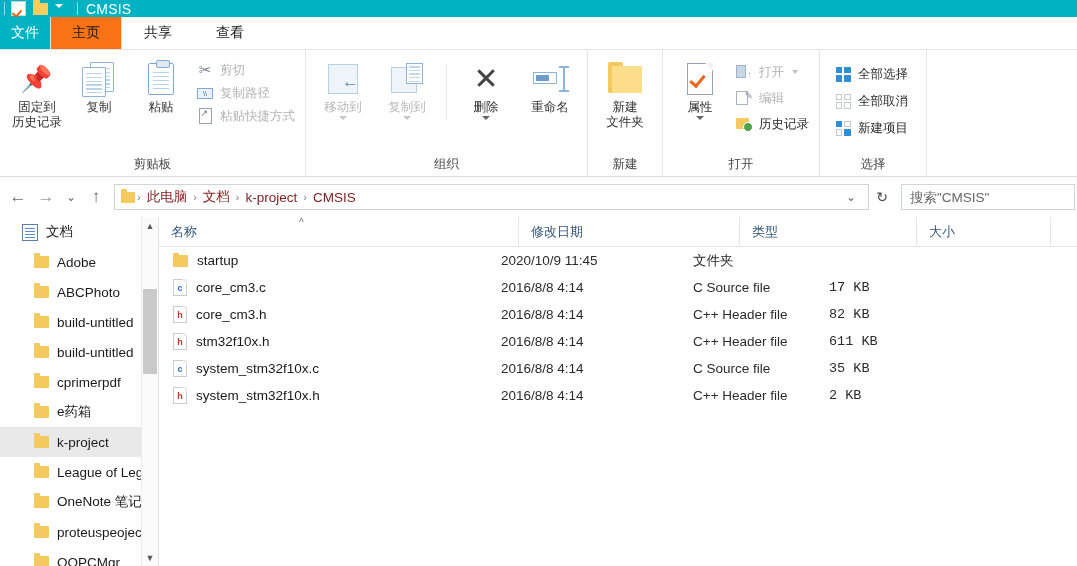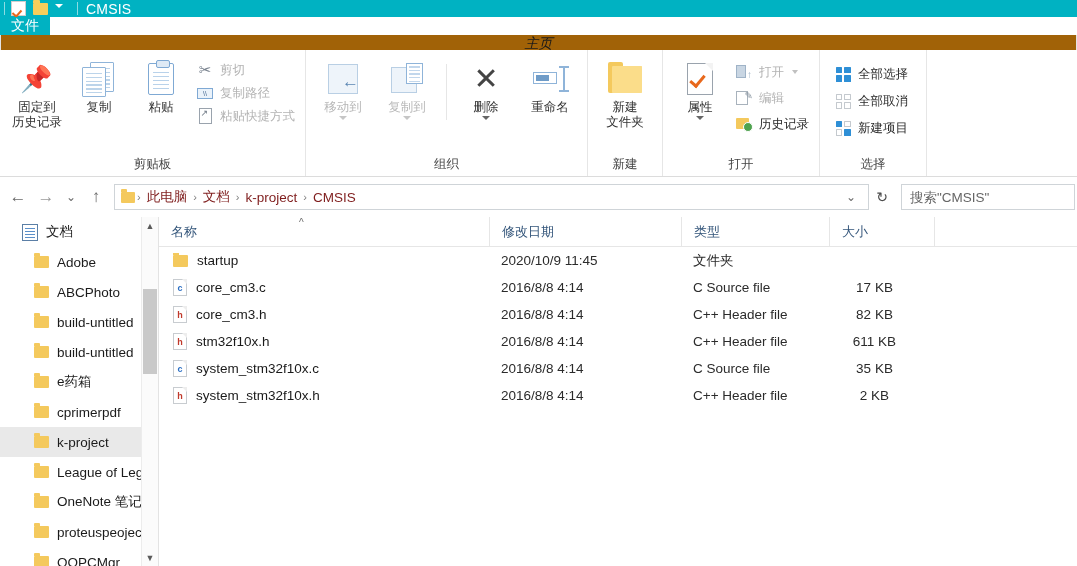--- a/index.html
+++ b/index.html
@@ -43,32 +43,31 @@
   .tb-title {
     color: #ffffff; font-size: 14px; letter-spacing: .2px; white-space: nowrap;
     margin-left: 2px;
   }
 
   
   .tabstrip {
     position: absolute; left: 0; top: 17px; width: 1077px; height: 33px;
     background: #ffffff; display: flex; align-items: stretch;
     border-bottom: 1px solid #e3e3e3;
-    flex-direction: column;
   }
   .tab-file {
     width: 50px; background: #00b2c2; color: #ffffff;
     display: flex; align-items: center; justify-content: center;
     font-size: 14px; cursor: pointer;
   }
   .tab {
     min-width: 72px; padding: 0 16px; display: flex; align-items: center; justify-content: center;
     font-size: 14px; color: #1a1a1a; cursor: pointer; background: #ffffff;
   }
-  .tab.active { background: #a16207; border-left: 1px solid #e3e3e3; border-right: 1px solid #e3e3e3; font-style: italic; }
+  .tab.active { background: #f97316; border-left: 1px solid #e3e3e3; border-right: 1px solid #e3e3e3; }
 
   
   .ribbon {
     position: absolute; left: 0; top: 50px; width: 1077px; height: 127px;
     background: #ffffff; border-bottom: 1px solid #dcdcdc;
     display: flex; align-items: stretch;
   }
   .rgroup { position: relative; display: flex; flex-direction: column; height: 100%; }
   .rgroup + .rgroup { border-left: 1px solid #e6e6e6; }
   .rgroup-body { flex: 1; display: flex; align-items: flex-start; padding: 8px 6px 0 6px; }
@@ -258,21 +257,21 @@
   .vscroll .arrow.bottom { position: absolute; bottom: 0; left: 0; right: 0; }
   .vscroll .thumb {
     position: absolute; left: 1px; right: 1px; top: 72px; height: 85px; background: #c9c9c9;
   }
   .pane-split { width: 1px; height: 100%; background: #e3e3e3; }
 
   
   .filepane { flex: 1; background: #fff; display: flex; flex-direction: column; min-width: 0; }
   .colhead {
     height: 30px; display: flex; align-items: center; border-bottom: 1px solid #e6e6e6;
-    position: relative; flex: 0 0 auto;
+    position: relative; flex: 0 0 auto; gap: 29px;
   }
   .col {
     font-size: 13px; color: #33557a; padding-left: 12px; position: relative; height: 100%;
     display: flex; align-items: center; cursor: pointer; white-space: nowrap;
   }
   .col + .col { border-left: 1px solid #e6e6e6; }
   .col.c-name { width: 330px; }
   .col.c-date { width: 192px; }
   .col.c-type { width: 148px; }
   .col.c-size { width: 105px; }
@@ -280,21 +279,21 @@
   .sortcaret {
     position: absolute; left: 140px; top: 1px; font-size: 10px; color: #6b6b6b; line-height: 1;
   }
 
   .rows { flex: 1; overflow: hidden; }
   .row { height: 27px; display: flex; align-items: center; cursor: pointer; }
   .cell { font-size: 13.5px; color: #1a1a1a; white-space: nowrap; overflow: hidden; }
   .cell.name { width: 330px; display: flex; align-items: center; gap: 9px; padding-left: 14px; }
   .cell.date { width: 192px; padding-left: 12px; color: #2b2b2b; }
   .cell.type { width: 148px; padding-left: 12px; color: #2b2b2b; }
-  .cell.size { width: 105px; padding-right: 14px; text-align: center; color: #2b2b2b; display: block; }
+  .cell.size { width: 105px; padding-right: 14px; text-align: left; color: #2b2b2b; display: block; font-family: Liberation Mono, monospace; }
 
   .f-folder { width: 15px; height: 12px; background: #f4c95d; border-radius: 1px; position: relative; flex: 0 0 auto; }
   .f-folder::before { content:""; position:absolute; left:0; top:-3px; width:6px; height:3px; background:#f4c95d; border-radius:1px 1px 0 0; }
   .f-file {
     width: 14px; height: 17px; background: #fff; border: 1px solid #c8ccd0; position: relative; flex: 0 0 auto;
     display: flex; align-items: center; justify-content: center;
     font-size: 9px; font-weight: bold; font-family: "Liberation Sans", sans-serif;
   }
   .f-file::before {
     content:""; position:absolute; right:-1px; top:-1px; border-width:0 5px 5px 0;
@@ -605,25 +604,25 @@
       <div class="nav-item child">
         <span class="nav-folder"></span>
         <span>build-untitled</span>
       </div>
       <div class="nav-item child">
         <span class="nav-folder"></span>
         <span>build-untitled</span>
       </div>
       <div class="nav-item child">
         <span class="nav-folder"></span>
+        <span>cprimerpdf</span>
+      </div>
+      <div class="nav-item child">
+        <span class="nav-folder"></span>
         <span>e药箱</span>
-      </div>
-      <div class="nav-item child">
-        <span class="nav-folder"></span>
-        <span>cprimerpdf</span>
       </div>
       <div class="nav-item child selected">
         <span class="nav-folder"></span>
         <span>k-project</span>
       </div>
       <div class="nav-item child">
         <span class="nav-folder"></span>
         <span>League of Legends</span>
       </div>
       <div class="nav-item child">

